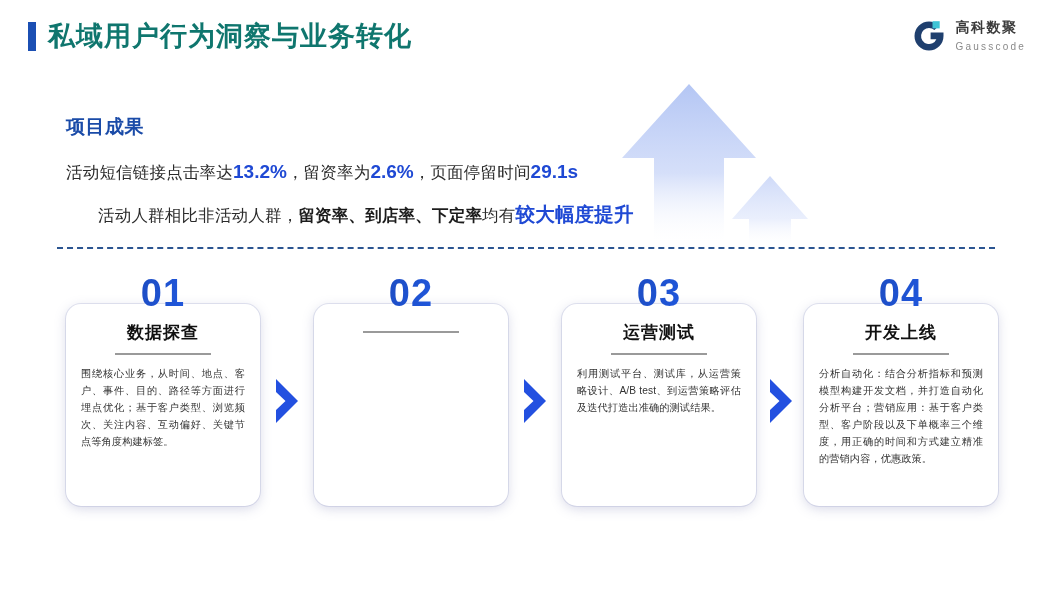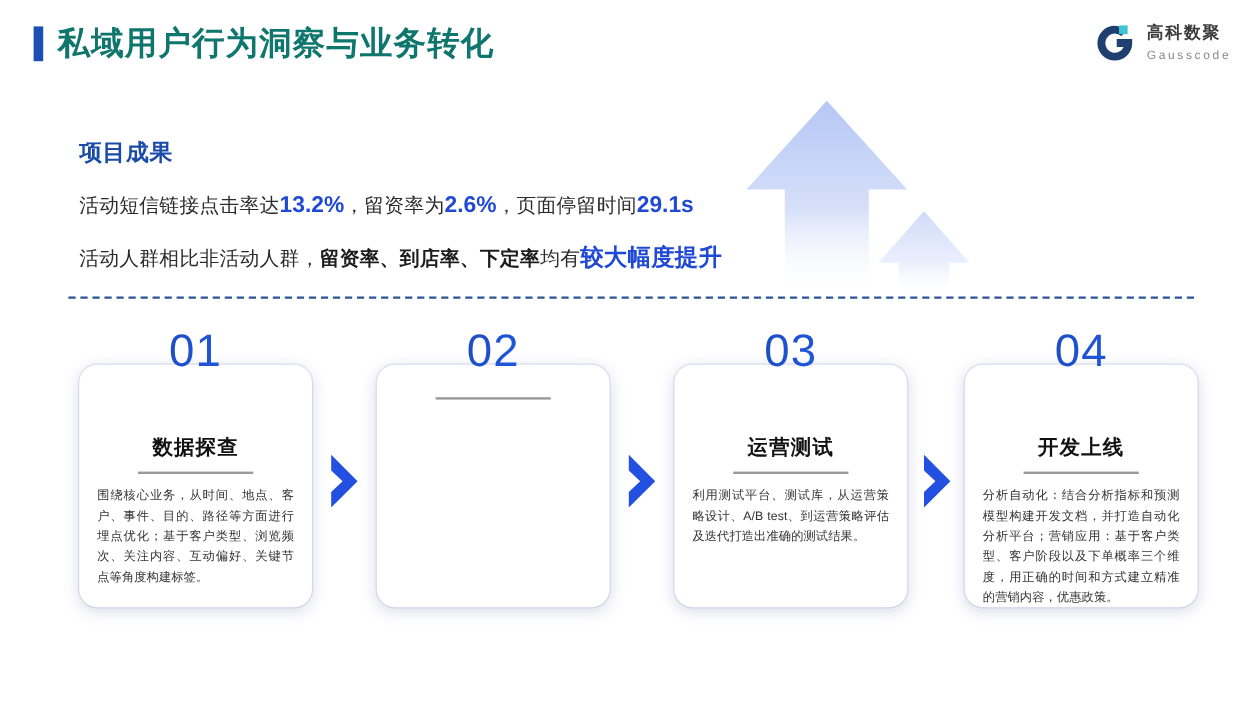--- a/index.html
+++ b/index.html
@@ -124,21 +124,21 @@
   .results-line {
     position: absolute;
     left: 66px;
     font-size: 16.5px;
     color: #2b2b2b;
     white-space: nowrap;
     letter-spacing: 0.2px;
   }
 
   .results-line.l1 { top: 53px; }
-  .results-line.l2 { top: 93px; }
+  .results-line.l2 { top: 93px; margin-left: 32px; }
 
   .hl {
     color: #1f49d4;
     font-weight: bold;
     font-size: 19px;
     letter-spacing: 0;
   }
 
   .hl-big {
     color: #1f49d4;
@@ -179,21 +179,21 @@
     height: 234px;
   }
 
   .step-num {
     position: absolute;
     left: 0;
     top: 0;
     width: 194px;
     text-align: center;
     font-size: 38px;
-    font-weight: normal;
+    font-weight: bold;
     line-height: 42px;
     background: linear-gradient(105deg, #1a3f9e 0%, #1f55d8 58%, #2f72ef 100%);
     -webkit-background-clip: text;
     background-clip: text;
     color: transparent;
     -webkit-text-fill-color: transparent;
     z-index: 4;
     letter-spacing: 1px;
   }
 
@@ -210,21 +210,20 @@
     padding: 18px 12px 10px 12px;
   }
 
   .step-title {
     text-align: center;
     font-size: 17px;
     font-weight: bold;
     color: #111111;
     letter-spacing: 1px;
     line-height: 22px;
-    margin-top: 40px;
   }
 
   .step-rule {
     width: 96px;
     height: 2px;
     background: #9a9a9a;
     margin: 9px auto 10px auto;
   }
 
   .step-body {

